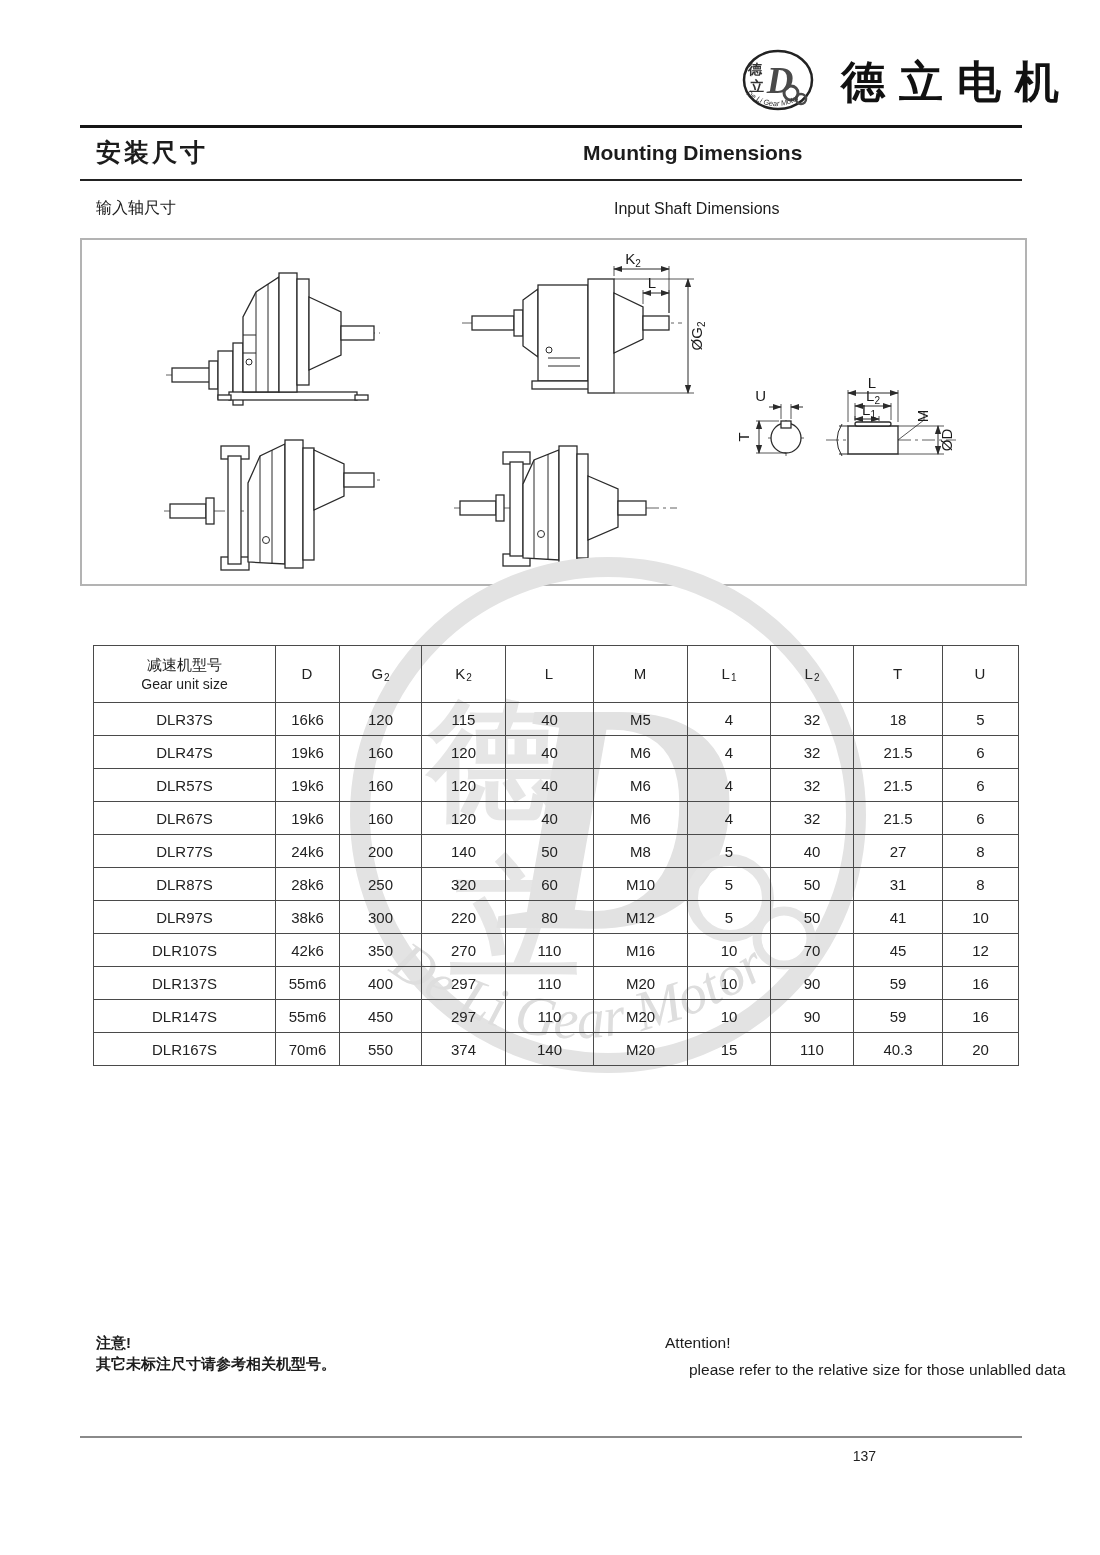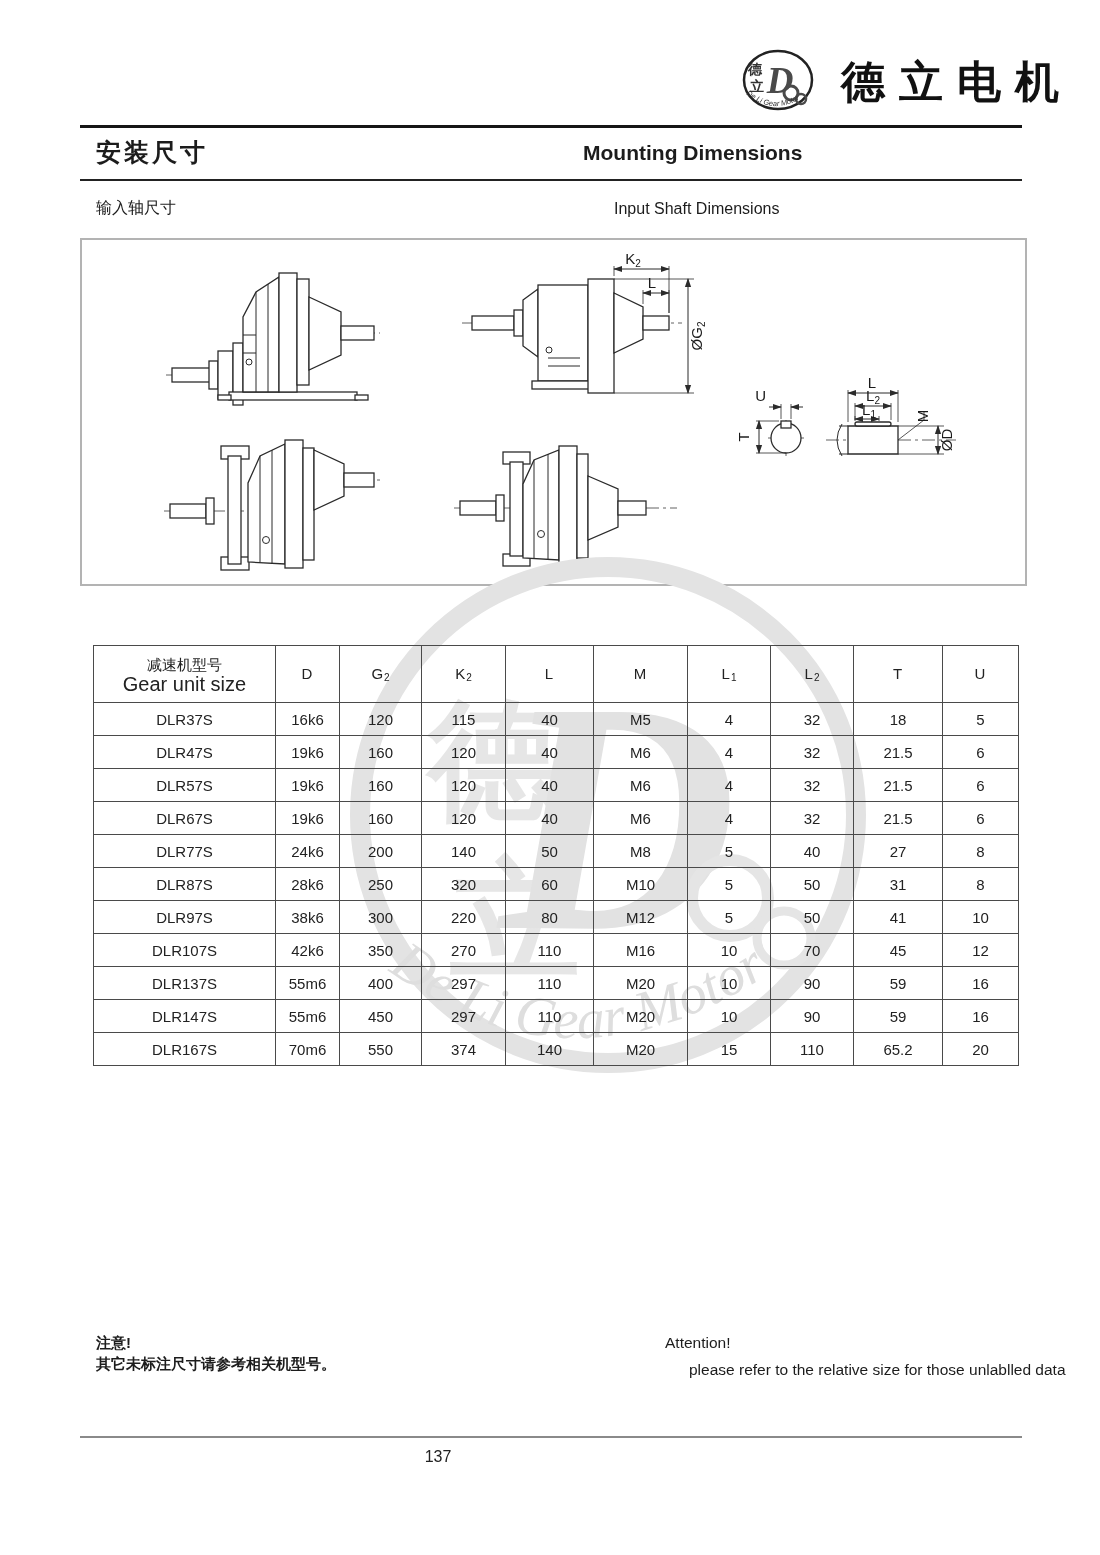--- a/index.html
+++ b/index.html
@@ -45,29 +45,29 @@
     position:absolute; left:93px; top:645px; width:925px; z-index:3;
     border-collapse:collapse; table-layout:fixed; background:transparent;
   }
   .dim-table th, .dim-table td {
     border:1px solid #4a4a4a; text-align:center; vertical-align:middle;
     font-size:15px; font-weight:normal; color:#222; padding:0; background:transparent;
   }
   .dim-table thead th { height:56px; }
   .dim-table tbody td { height:32px; }
   .th-cn { font-size:15px; line-height:20px; }
-  .th-en { font-size:20px; line-height:18px; }
+  .th-en { font-size:14px; line-height:18px; }
   .sub   { font-size:10px; vertical-align:-2px; margin-left:1px; }
 
   
   .note-cn { position:absolute; left:96px;  top:1332px; font-size:15px; line-height:21px; z-index:3;font-weight:bold; }
   .note-en { position:absolute; left:665px; top:1334px; font-size:15.5px; z-index:3; }
   .note-en .line2 { margin-top:9px;margin-left:24px; }
   .rule-bottom { position:absolute; left:80px; top:1436px; width:942px; height:2px; background:#8a8a8a; }
-  .page-num { position:absolute; left:0; top:1448px; width:876px; text-align:center; font-size:16px; color:#222; }
+  .page-num { position:absolute; left:0; top:1448px; width:876px; text-align:right; font-size:14px; color:#222; }
 </style>
 </head>
 <body>
 
 <div class="page">
 
   <div class="logo-block">
     <svg width="92" height="78" viewBox="0 0 92 78">
       <defs>
           <path id="logoArc" d="M13 50 Q45 76 79 46"></path>
@@ -382,21 +382,21 @@
         </tr>
         <tr>
           <td>DLR167S</td>
           <td>70m6</td>
           <td>550</td>
           <td>374</td>
           <td>140</td>
           <td>M20</td>
           <td>15</td>
           <td>110</td>
-          <td>65.2</td>
+          <td>40.3</td>
           <td>20</td>
         </tr>
       </tbody>
   </table>
 
   <div class="note-cn">
     <div>注意!</div>
     <div>其它未标注尺寸请参考相关机型号。</div>
   </div>
   <div class="note-en">

